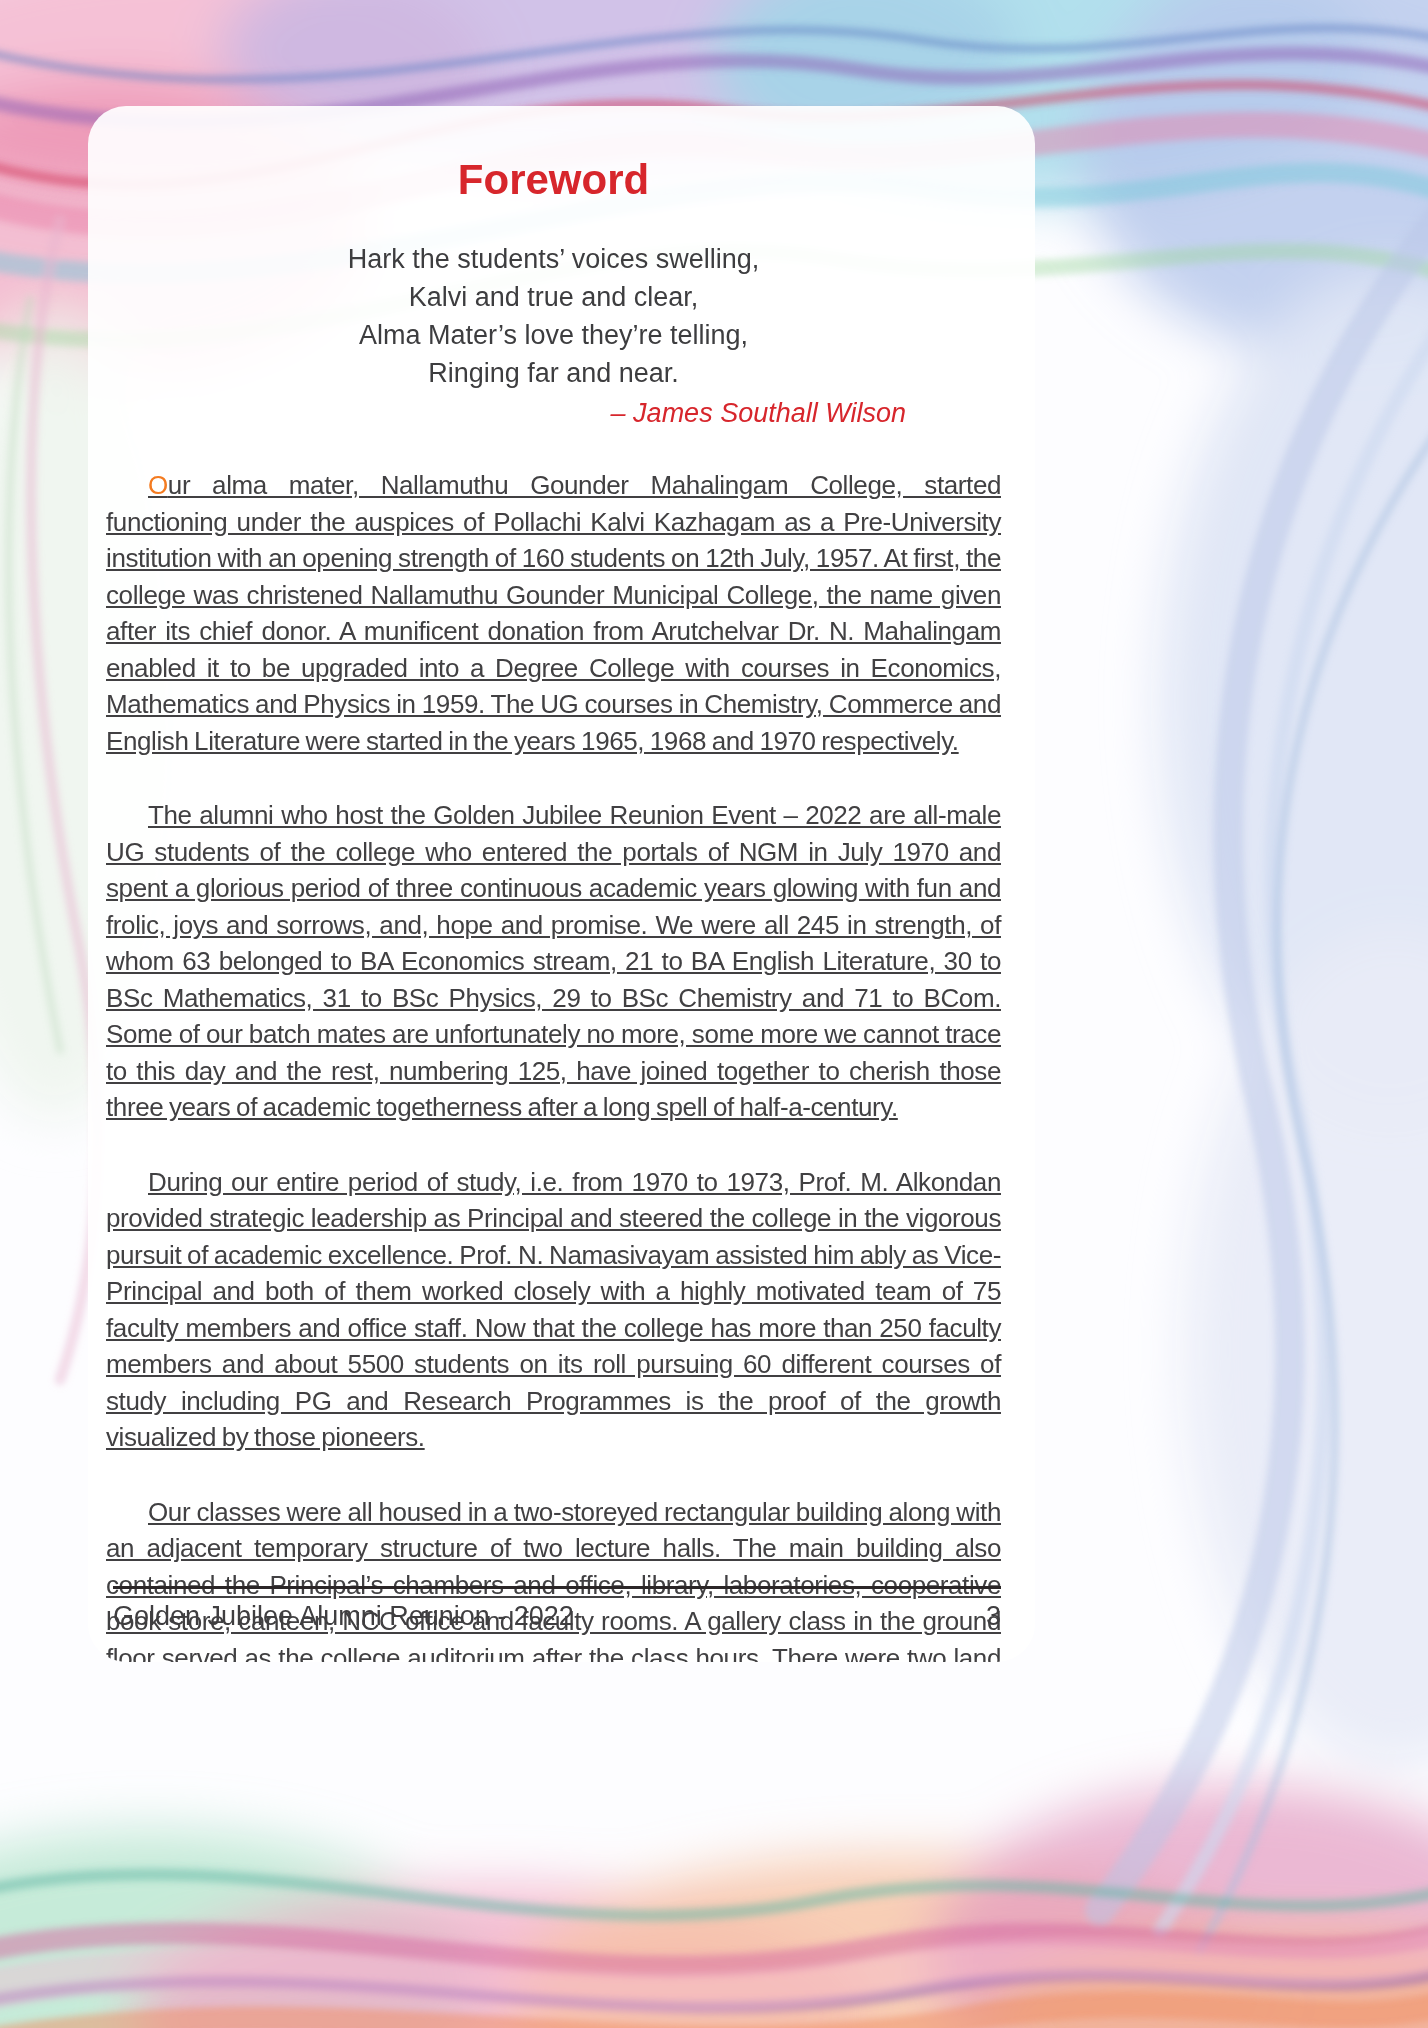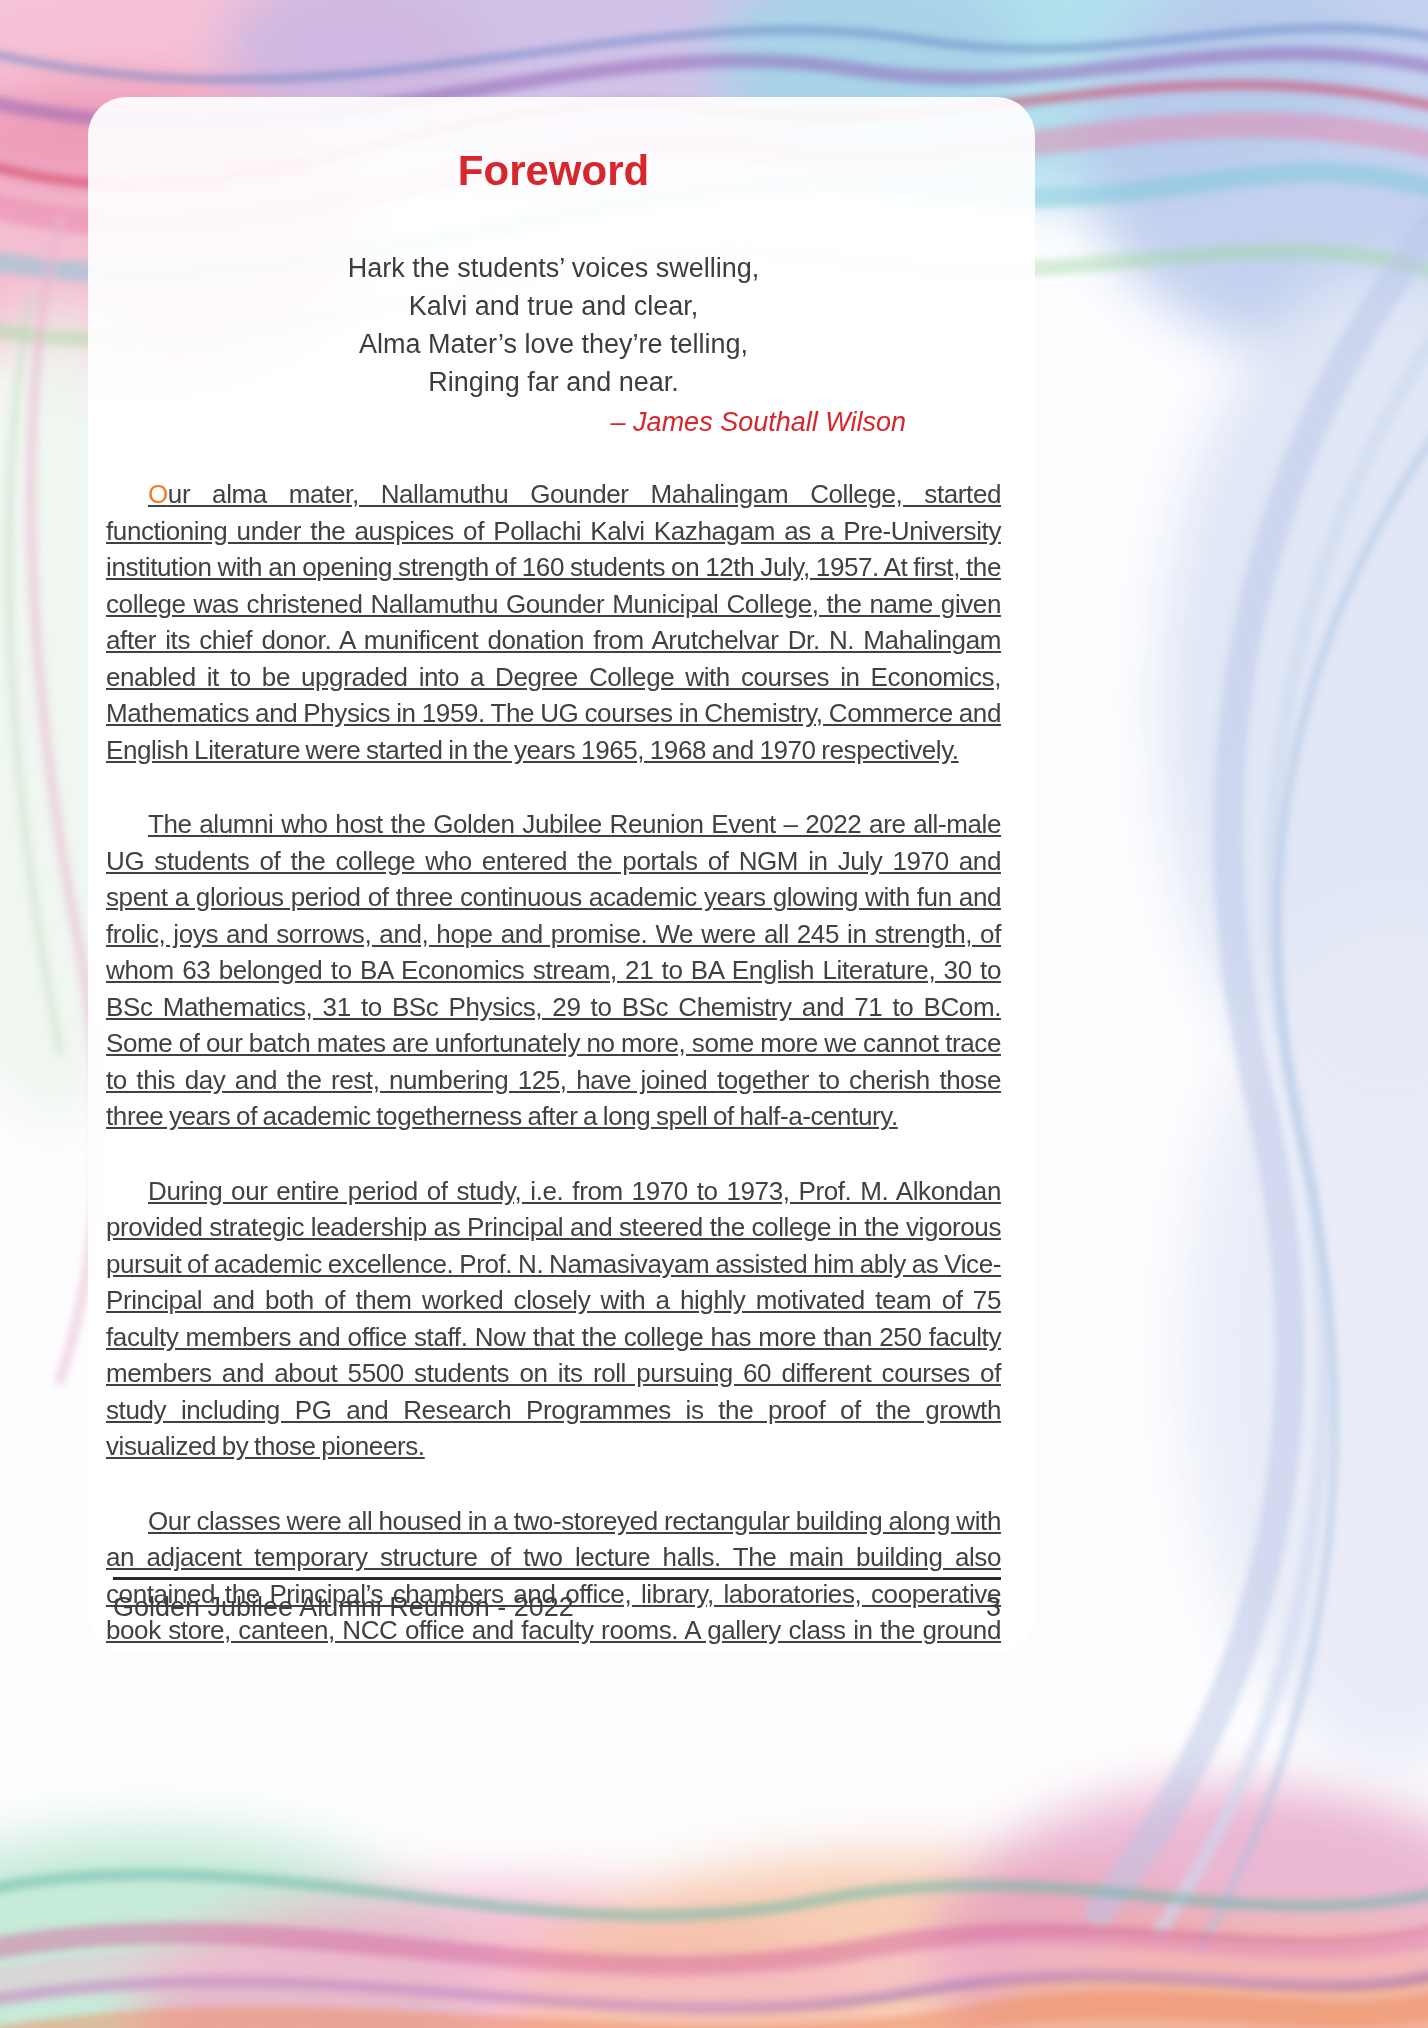--- a/index.html
+++ b/index.html
@@ -3,32 +3,32 @@
 <meta charset="utf-8">
 <style>
   html,body{margin:0;padding:0;}
   body{
     width:1428px;height:2028px;position:relative;overflow:hidden;
     background:#fdfdff;
     font-family:"Liberation Sans", sans-serif;
   }
   .waves{position:absolute;left:0;top:0;width:1428px;height:2028px;display:block;}
   .panel{
-    position:absolute;left:88px;top:97px;width:947px;height:1556px;
+    position:absolute;left:88px;top:106px;width:947px;height:1556px;
     background:rgba(255,255,255,0.92);
     border-radius:38px;
     box-sizing:border-box;
     padding:0 34px 0 18px;
     overflow:hidden;
   }
   .page-title{
     margin:50px 0 0 0;text-align:center;
     font-size:42px;font-weight:bold;color:#d7262c;letter-spacing:0px;
   }
-  .poem{margin-top:54px;text-align:center;color:#3d3d3f;font-size:27px;line-height:38px;}
+  .poem{margin-top:36px;text-align:center;color:#3d3d3f;font-size:27px;line-height:38px;}
   .poem-line{white-space:nowrap;}
   .attribution{
     margin:6px 95px 0 0;text-align:right;
     color:#d7262c;font-weight:normal;font-style:italic;font-size:27px;
   }
   .body-copy{color:#414042;}
   .para{
     margin:38px 0 0 0;
     font-size:26px;line-height:36.5px;
     letter-spacing:-0.4px;word-spacing:-1.2px;

